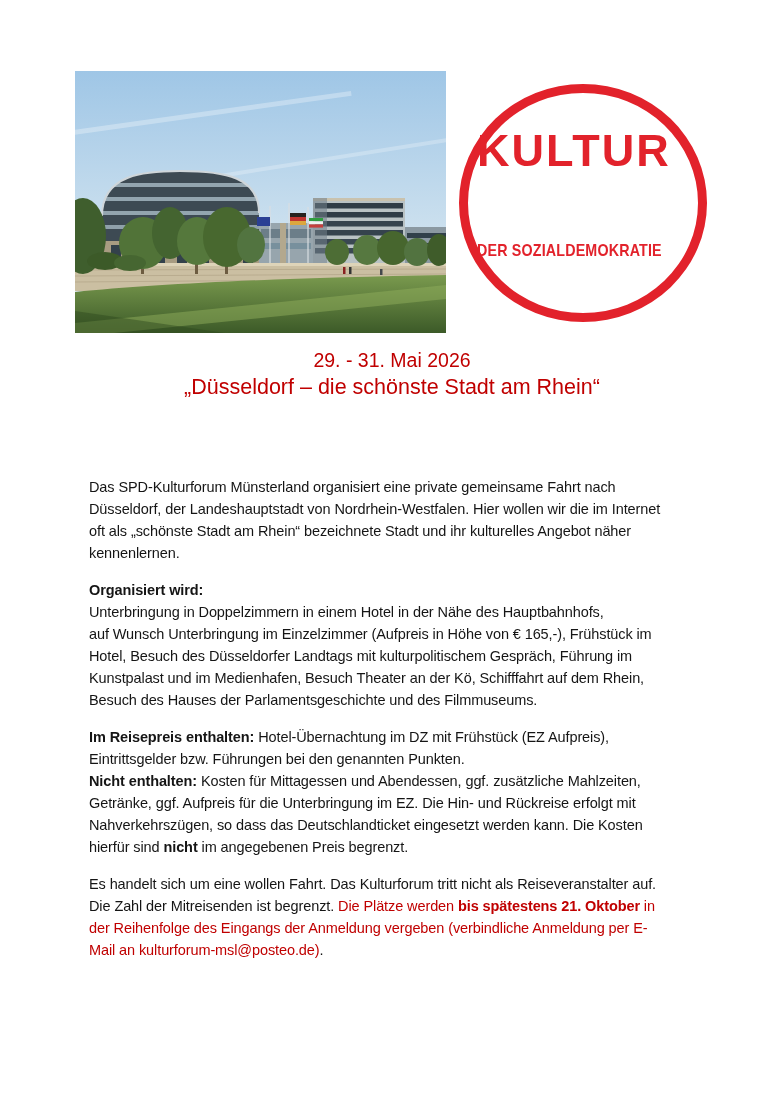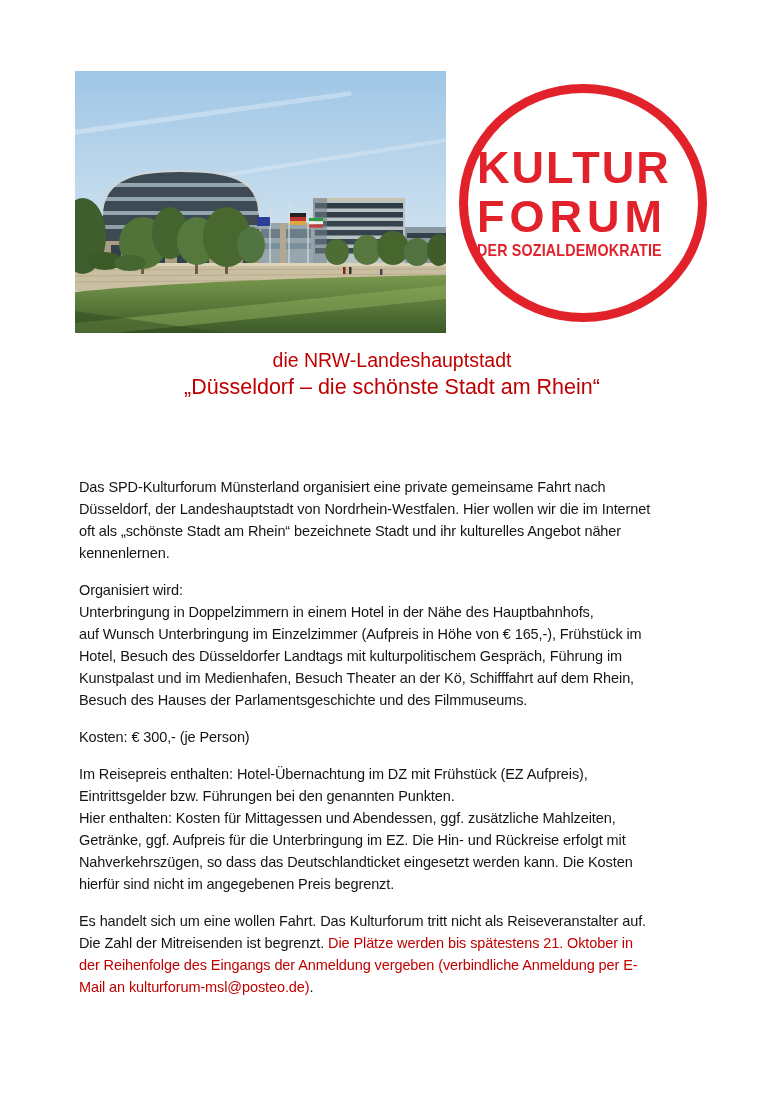--- a/index.html
+++ b/index.html
@@ -13,36 +13,36 @@
 
   
   .photo{position:absolute;left:75px;top:71px;width:371px;height:262px;}
   .photo svg{display:block;width:100%;height:100%;}
 
   
   .logo{position:absolute;left:459px;top:84px;width:248px;height:238px;
         border:9px solid var(--logo-red);border-radius:50%;box-sizing:border-box;}
   .logo-l1,.logo-l2{position:absolute;left:9px;color:var(--logo-red);font-weight:bold;
         font-size:45px;line-height:1;white-space:nowrap;}
-  .logo-l1{top:52px;letter-spacing:2px;text-align:right;}
+  .logo-l1{top:35px;letter-spacing:2px;text-align:right;}
   .logo-l2{top:101px;letter-spacing:5px;}
   .logo-l3{position:absolute;left:9px;top:149px;color:var(--logo-red);font-weight:bold;
         font-size:17px;line-height:1;letter-spacing:0.2px;white-space:nowrap;
         transform:scaleX(0.84);transform-origin:left;}
 
   
   .title-block{position:absolute;left:73px;top:348px;width:638px;text-align:center;color:var(--accent-red);}
   .title-line{font-size:19.5px;line-height:25.5px;}
   .title-line.title-italic{font-size:21.5px;line-height:27px;}
 
   
   .body-text{position:absolute;left:73px;top:476px;width:692px;
         font-size:14.5px;line-height:22px;letter-spacing:-0.1px;color:var(--text);}
-  .para{margin:0 0 15px 6px;white-space:pre-wrap;}
-  .b{font-weight:normal;}
+  .para{margin:0 0 15px 16px;white-space:pre-wrap;}
+  .b{font-weight:bold;}
   .r{color:var(--accent-red);}
 </style>
 </head>
 <body>
 
 <div class="page">
 
   <div class="photo">
     <svg viewBox="0 0 371 262" preserveAspectRatio="none">
       <defs>
@@ -157,44 +157,42 @@
       <g>
         <path d="M0,221 C80,213 200,207 371,204 L371,262 L0,262 Z" fill="url(#lawn)"></path>
         <polygon points="0,252 371,214 371,228 0,266" fill="#8fae5b" opacity="0.5"></polygon>
         <polygon points="0,262 150,262 0,240" fill="#2c481c" opacity="0.45"></polygon>
       </g>
     </svg>
   </div>
 
   <div class="logo">
     <div class="logo-l1">KULTUR</div>
-    <div class="logo-l2">FORUM</div>
     <div class="logo-l3">DER SOZIALDEMOKRATIE</div>
   </div>
 
   <div class="title-block">
-    <div class="title-line">die NRW-Landeshauptstadt</div>
+    <div class="title-line">29. - 31. Mai 2026</div>
     <div class="title-line title-italic">„Düsseldorf – die schönste Stadt am Rhein“</div>
   </div>
 
   <div class="body-text">
       <p class="para"><span>Das SPD-Kulturforum Münsterland organisiert eine private gemeinsame Fahrt nach
 Düsseldorf, der Landeshauptstadt von Nordrhein-Westfalen. Hier wollen wir die im Internet
 oft als „schönste Stadt am Rhein“ bezeichnete Stadt und ihr kulturelles Angebot näher
 kennenlernen.</span></p>
       <p class="para"><span class="b">Organisiert wird:</span><span>
 Unterbringung in Doppelzimmern in einem Hotel in der Nähe des Hauptbahnhofs,
 auf Wunsch Unterbringung im Einzelzimmer (Aufpreis in Höhe von € 165,-), Frühstück im
 Hotel, Besuch des Düsseldorfer Landtags mit kulturpolitischem Gespräch, Führung im
 Kunstpalast und im Medienhafen, Besuch Theater an der Kö, Schifffahrt auf dem Rhein,
 Besuch des Hauses der Parlamentsgeschichte und des Filmmuseums.</span></p>
-      <p class="para"><span class="b">Kosten: € 300,- (je Person)</span></p>
       <p class="para"><span class="b">Im Reisepreis enthalten:</span><span> Hotel-Übernachtung im DZ mit Frühstück (EZ Aufpreis),
 Eintrittsgelder bzw. Führungen bei den genannten Punkten.
-</span><span class="b">Hier enthalten:</span><span> Kosten für Mittagessen und Abendessen, ggf. zusätzliche Mahlzeiten,
+</span><span class="b">Nicht enthalten:</span><span> Kosten für Mittagessen und Abendessen, ggf. zusätzliche Mahlzeiten,
 Getränke, ggf. Aufpreis für die Unterbringung im EZ. Die Hin- und Rückreise erfolgt mit
 Nahverkehrszügen, so dass das Deutschlandticket eingesetzt werden kann. Die Kosten
 hierfür sind </span><span class="b">nicht</span><span> im angegebenen Preis begrenzt.</span></p>
       <p class="para"><span>Es handelt sich um eine wollen Fahrt. Das Kulturforum tritt nicht als Reiseveranstalter auf.
 Die Zahl der Mitreisenden ist begrenzt. </span><span class="r">Die Plätze werden </span><span class="b r">bis spätestens 21. Oktober</span><span class="r"> in
 der Reihenfolge des Eingangs der Anmeldung vergeben (verbindliche Anmeldung per E-
 Mail an kulturforum-msl@posteo.de)</span><span>.</span></p>
     </div>
 
 </div>

